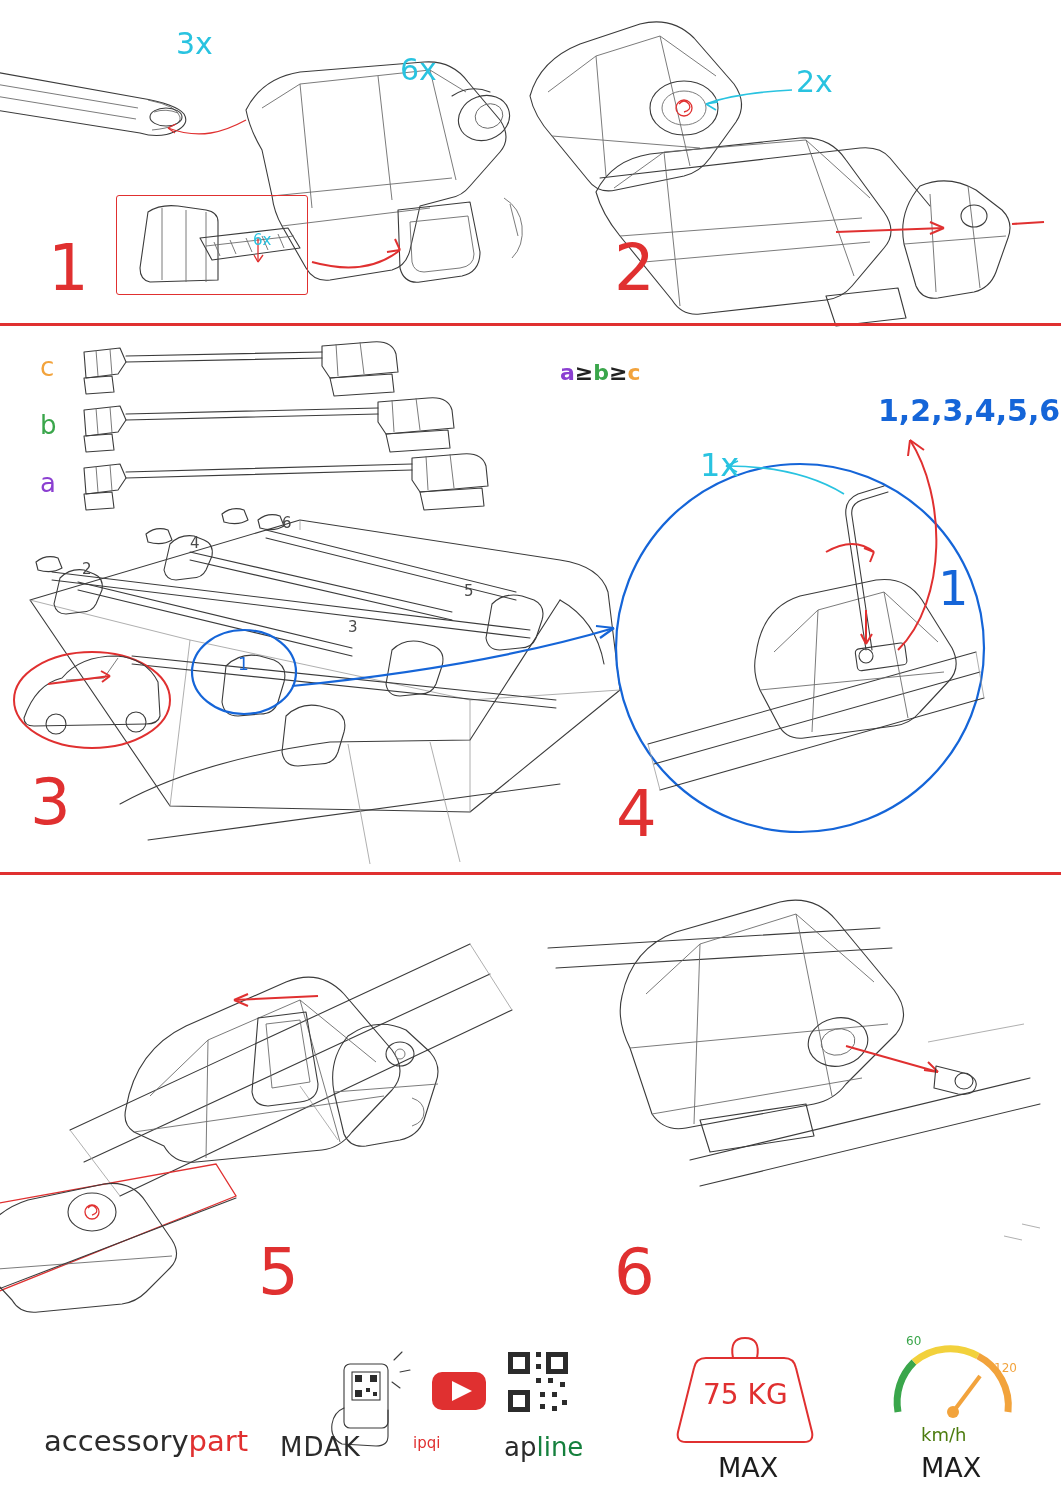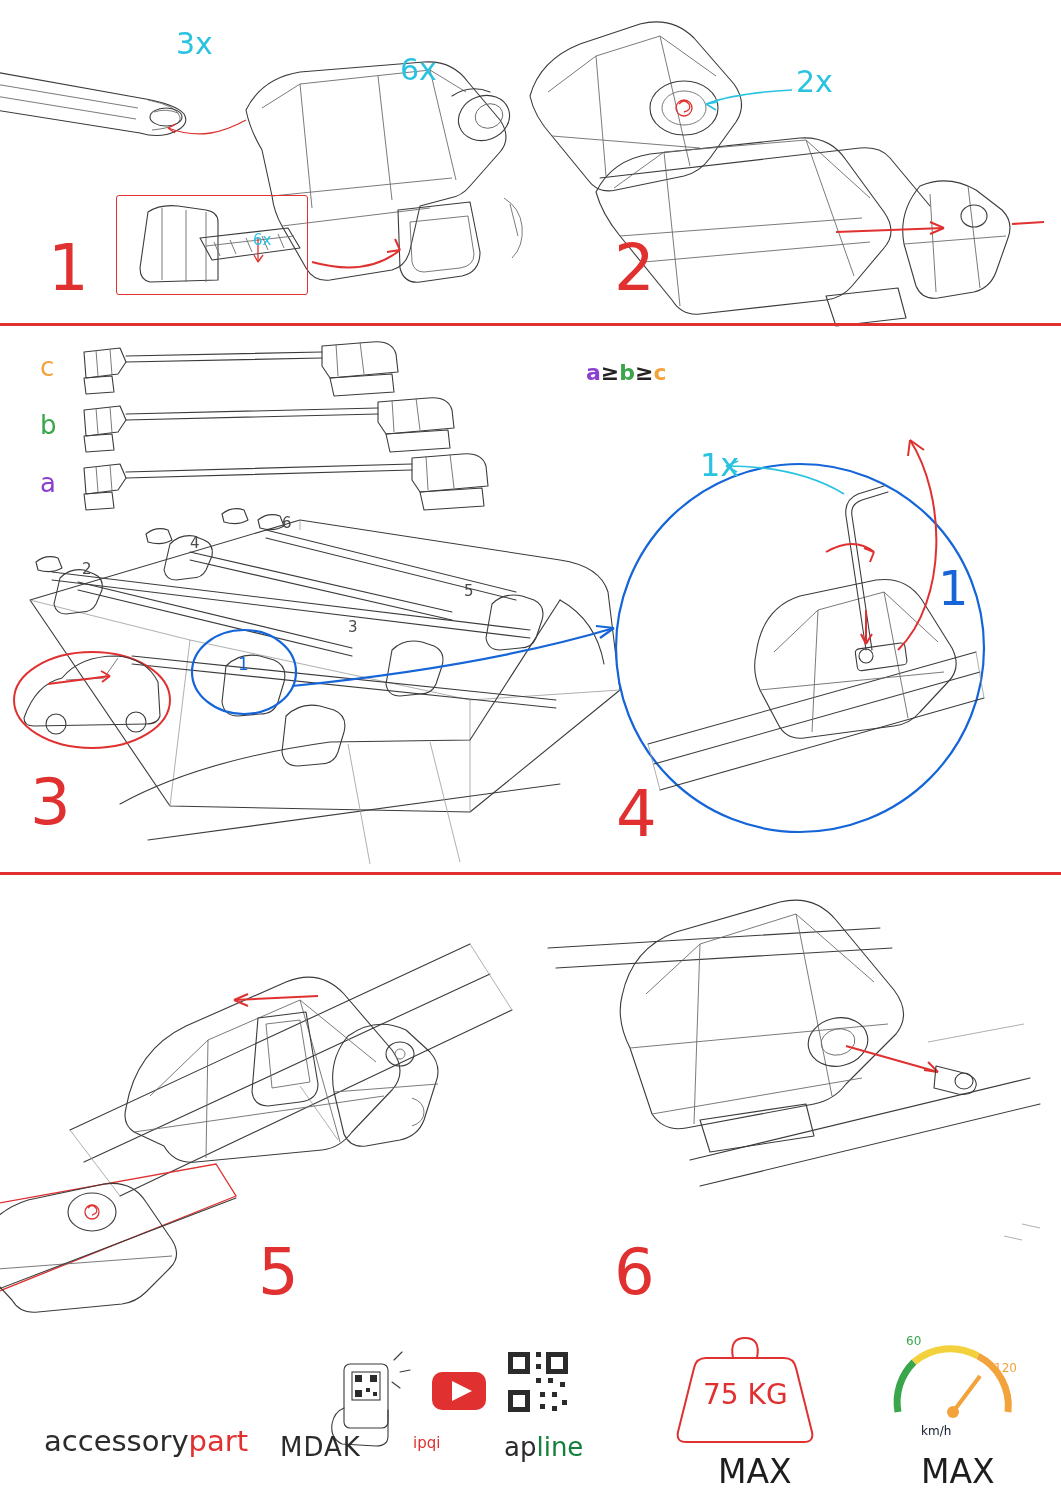--- a/index.html
+++ b/index.html
@@ -49,21 +49,21 @@
 
   
   .abc-label{
     position:absolute;font-size:26px;font-family:"DejaVu Sans", sans-serif;
   }
   .abc-c{color:#f2a33c;}
   .abc-b{color:#3aa64b;}
   .abc-a{color:#8b3fd1;}
 
   .ineq{
-    position:absolute;left:586px;top:360px;font-size:22px;font-weight:bold;
+    position:absolute;left:560px;top:360px;font-size:22px;font-weight:bold;
     font-family:"DejaVu Sans", sans-serif;
   }
   .ineq .a{color:#8b3fd1;}
   .ineq .b{color:#3aa64b;}
   .ineq .c{color:#f2a33c;}
   .ineq .op{color:#222;}
 
   .seq{
     position:absolute;left:878px;top:393px;font-size:30px;font-weight:bold;
     font-family:"DejaVu Sans", sans-serif;color:#1565d8;letter-spacing:0px;
@@ -99,28 +99,28 @@
     position:absolute;left:413px;top:1434px;font-size:15px;color:#e03030;
     font-family:"DejaVu Sans", sans-serif;
   }
   .apline{
     position:absolute;left:504px;top:1432px;font-size:26px;color:#2b2b2b;
     font-family:"DejaVu Sans", sans-serif;
   }
   .apline .ln-red{color:#15803d;}
 
   .maxtxt{
-    position:absolute;font-size:33px;color:#1d1d1d;font-family:"DejaVu Sans", sans-serif;
+    position:absolute;font-size:27px;color:#1d1d1d;font-family:"DejaVu Sans", sans-serif;
   }
   .kgtxt{
     position:absolute;left:703px;top:1378px;font-size:28px;color:#e03030;
     font-family:"DejaVu Sans", sans-serif;
   }
   .kmh{
-    position:absolute;left:921px;top:1424px;font-size:12px;color:#0f172a;
+    position:absolute;left:921px;top:1424px;font-size:18px;color:#4d7c0f;
     font-family:"DejaVu Sans", sans-serif;
   }
   .gaugenum{
     position:absolute;font-size:12px;font-family:"DejaVu Sans", sans-serif;
   }
   .g60{left:906px;top:1334px;color:#3aa64b;}
   .g120{left:994px;top:1361px;color:#f2a33c;}
 
   .inset-box{
     position:absolute;border:1.6px solid #e03030;border-radius:3px;
@@ -468,20 +468,21 @@
   <div class="step-num" style="left:614px;top:1240px;">6</div>
 
   <div class="abc-label abc-c" style="left:40px;top:352px;">c</div>
   <div class="abc-label abc-b" style="left:40px;top:410px;">b</div>
   <div class="abc-label abc-a" style="left:40px;top:468px;">a</div>
 
   <div class="ineq">
     <span class="a">a</span><span class="op">≥</span><span class="b">b</span><span class="op">≥</span><span class="c">c</span>
   </div>
 
+  <div class="seq">1,2,3,4,5,6</div>
   <div class="big1">1</div>
 
   <div class="circ-num" style="left:238px;top:654px;">1</div>
   <div class="grey-num" style="left:82px;top:560px;">2</div>
   <div class="grey-num" style="left:348px;top:618px;">3</div>
   <div class="grey-num" style="left:190px;top:534px;">4</div>
   <div class="grey-num" style="left:464px;top:582px;">5</div>
   <div class="grey-num" style="left:282px;top:514px;">6</div>
 
   <div class="brand">

